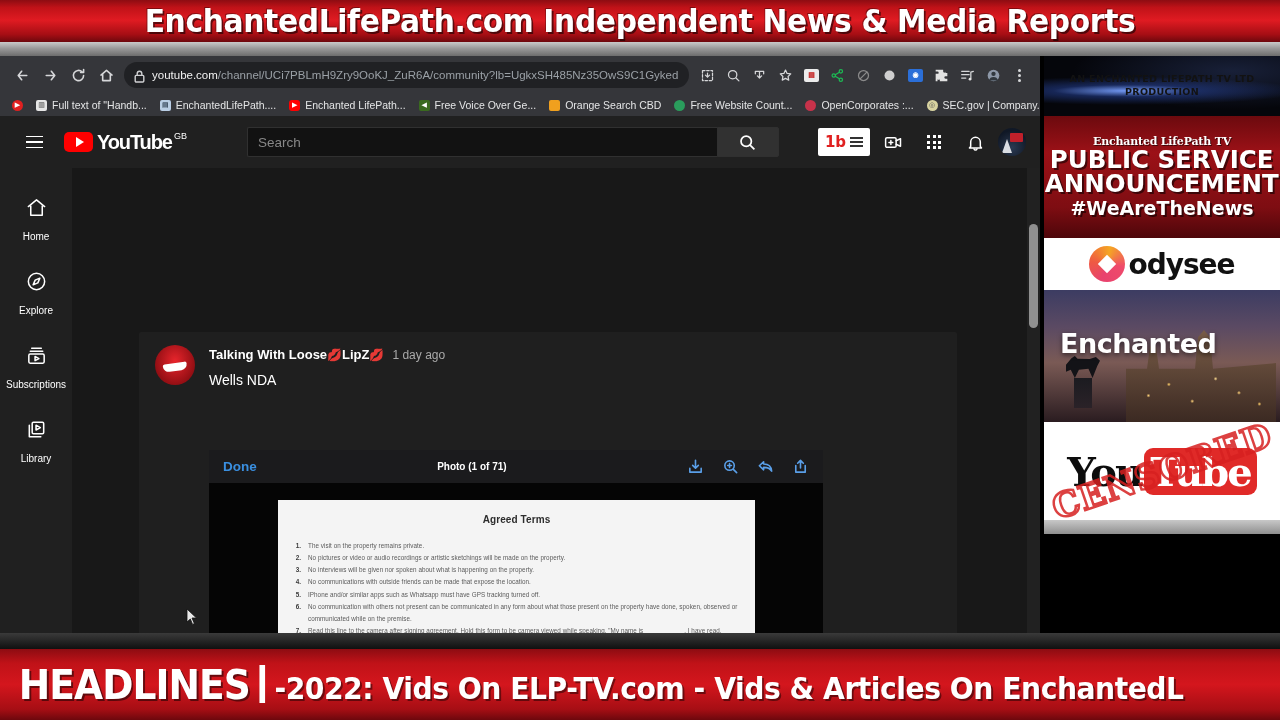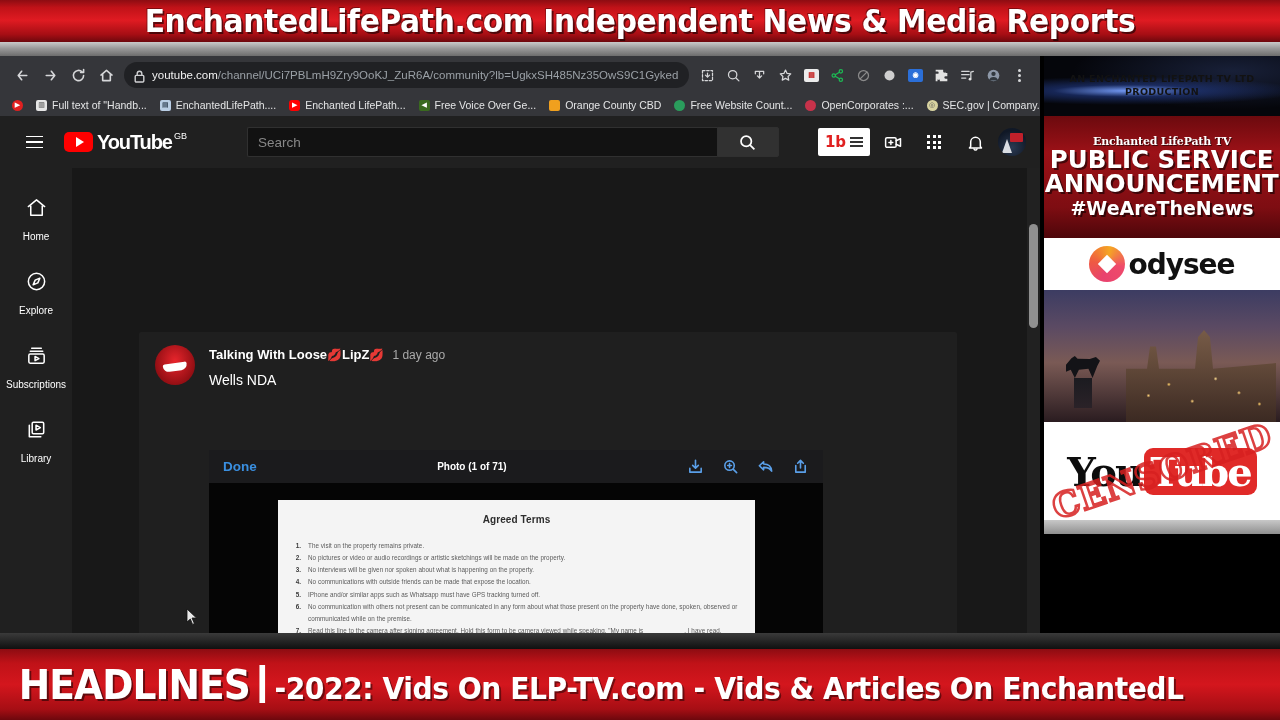--- a/index.html
+++ b/index.html
@@ -402,21 +402,21 @@
       <div class="bm">
         <span class="fav" style="background:#ff0000;border-radius:3px">▶</span>
         <span class="bm-label">Enchanted LifePath...</span>
       </div>
       <div class="bm">
         <span class="fav" style="background:#3a6a1f">◀</span>
         <span class="bm-label">Free Voice Over Ge...</span>
       </div>
       <div class="bm">
         <span class="fav" style="background:#f0a01e"></span>
-        <span class="bm-label">Orange County CBD</span>
+        <span class="bm-label">Orange Search CBD</span>
       </div>
       <div class="bm">
         <span class="fav" style="background:#2a9d5c;border-radius:50%"></span>
         <span class="bm-label">Free Website Count...</span>
       </div>
       <div class="bm">
         <span class="fav" style="background:#c7324a;border-radius:50%"></span>
         <span class="bm-label">OpenCorporates :...</span>
       </div>
       <div class="bm">
@@ -631,20 +631,21 @@
       <span class="ody-word">odysee</span>
     </div>
 
     <div class="panel p-enchanted">
       <div class="enc-bldg"></div>
       <div class="enc-lights"></div>
       <div class="enc-statue">
         <span class="horse"></span>
           <span class="plinth"></span>
       </div>
+      <div class="enc-text">Enchanted</div>
     </div>
 
     <div class="panel p-ytcens">
       <span class="ytc-you">You</span>
       <span class="ytc-tube">Tube</span>
       <span class="ytc-stamp">CENSORED</span>
     </div>
 
     <div class="p-foot"></div>
   </div>

